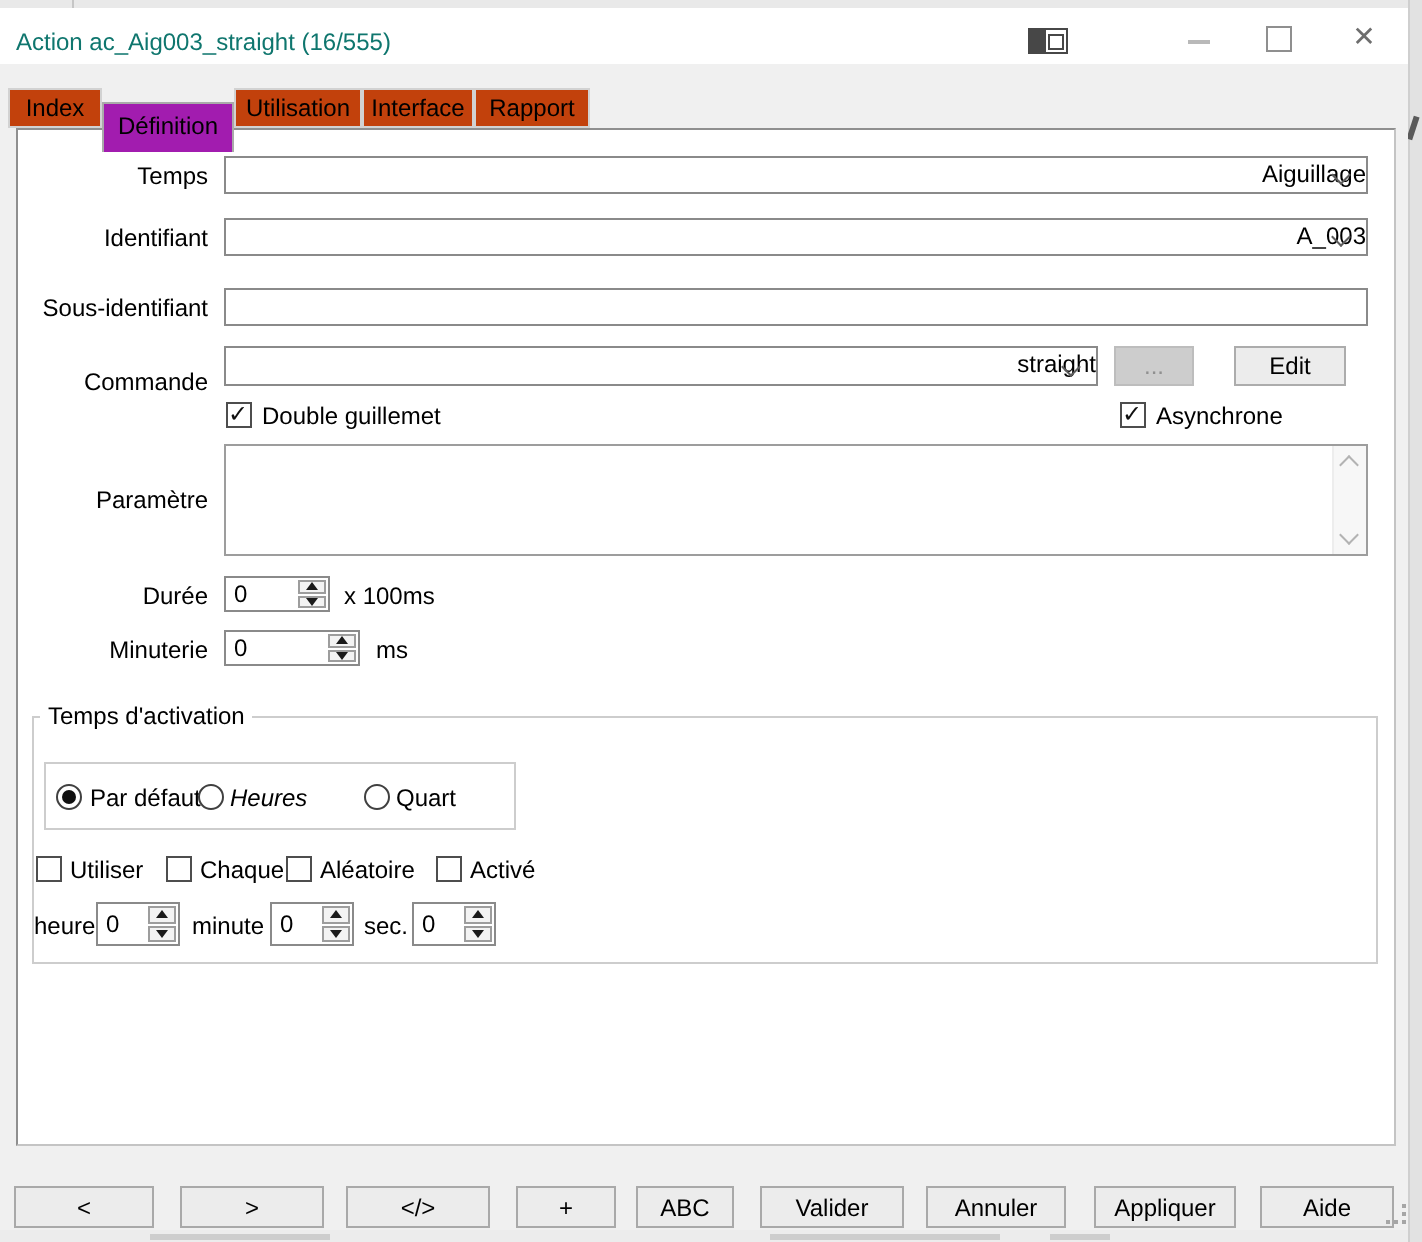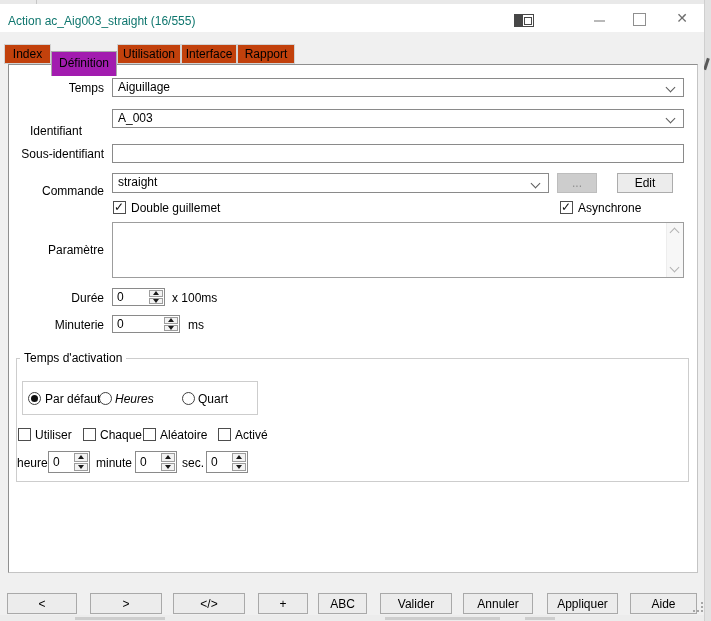--- a/index.html
+++ b/index.html
@@ -36,21 +36,21 @@
        text-align:center;line-height:18px;font-size:12px;cursor:default;}
   .tab.active{top:40px;height:25px;background:#a21caf;border:1px solid #aaaaaa;border-bottom:none;
               z-index:6;line-height:23px;margin-top:11px;}
   .page{left:8px;top:64px;width:690px;height:509px;background:#ffffff;box-sizing:border-box;
         border-top:1px solid #8f8f8f;border-left:1px solid #8f8f8f;
         border-right:1px solid #c4c4c4;border-bottom:1px solid #c4c4c4;z-index:2;}
 
   
   .flabel{left:8px;width:96px;text-align:right;font-size:12px;z-index:3;}
   .combo,.tinput{background:#fff;border:1px solid #8a8a8a;box-sizing:border-box;font-size:12px;
-        padding-left:5px;z-index:3;line-height:17px;white-space:nowrap;overflow:hidden;}
+        padding-left:5px;z-index:3;line-height:17px;white-space:nowrap;overflow:hidden;text-align:right;}
   .chev{position:absolute;right:9px;top:5px;width:6px;height:6px;border-right:1px solid #5c5c5c;
         border-bottom:1px solid #5c5c5c;transform:rotate(45deg);}
   .btn{background:#ececec;border:1px solid #acacac;box-sizing:border-box;text-align:center;
        font-size:12px;z-index:3;display:flex;align-items:center;justify-content:center;cursor:default;}
   .btn.disabled{background:#cdcdcd;border-color:#bdbdbd;color:#909090;}
 
   .cb{width:13px;height:13px;border:1px solid #4d4d4d;background:#fff;box-sizing:border-box;z-index:3;}
   .cb.checked::after{content:"\2713";position:absolute;left:0px;top:-2px;font-size:12px;color:#101010;}
   .cb-label{font-size:12px;z-index:3;white-space:nowrap;}
 
@@ -119,21 +119,21 @@
   <div class="abs tab" style="left:237px;width:58px;">Rapport</div>
 
   <div class="abs page"></div>
 
   <div class="abs flabel" style="top:81px;">Temps</div>
   <div class="abs combo" style="left:112px;top:78px;width:572px;height:19px;">
     <span>Aiguillage</span>
     <span class="chev"></span>
   </div>
 
-  <div class="abs flabel" style="top:124px;text-align:center;">Identifiant</div>
+  <div class="abs flabel" style="top:112px;">Identifiant</div>
   <div class="abs combo" style="left:112px;top:109px;width:572px;height:19px;">
     <span>A_003</span>
     <span class="chev"></span>
   </div>
 
   <div class="abs flabel" style="top:147px;">Sous-identifiant</div>
   <div class="abs tinput" style="left:112px;top:144px;width:572px;height:19px;"></div>
 
   <div class="abs flabel" style="top:184px;">Commande</div>
   <div class="abs combo" style="left:112px;top:173px;width:437px;height:20px;">

